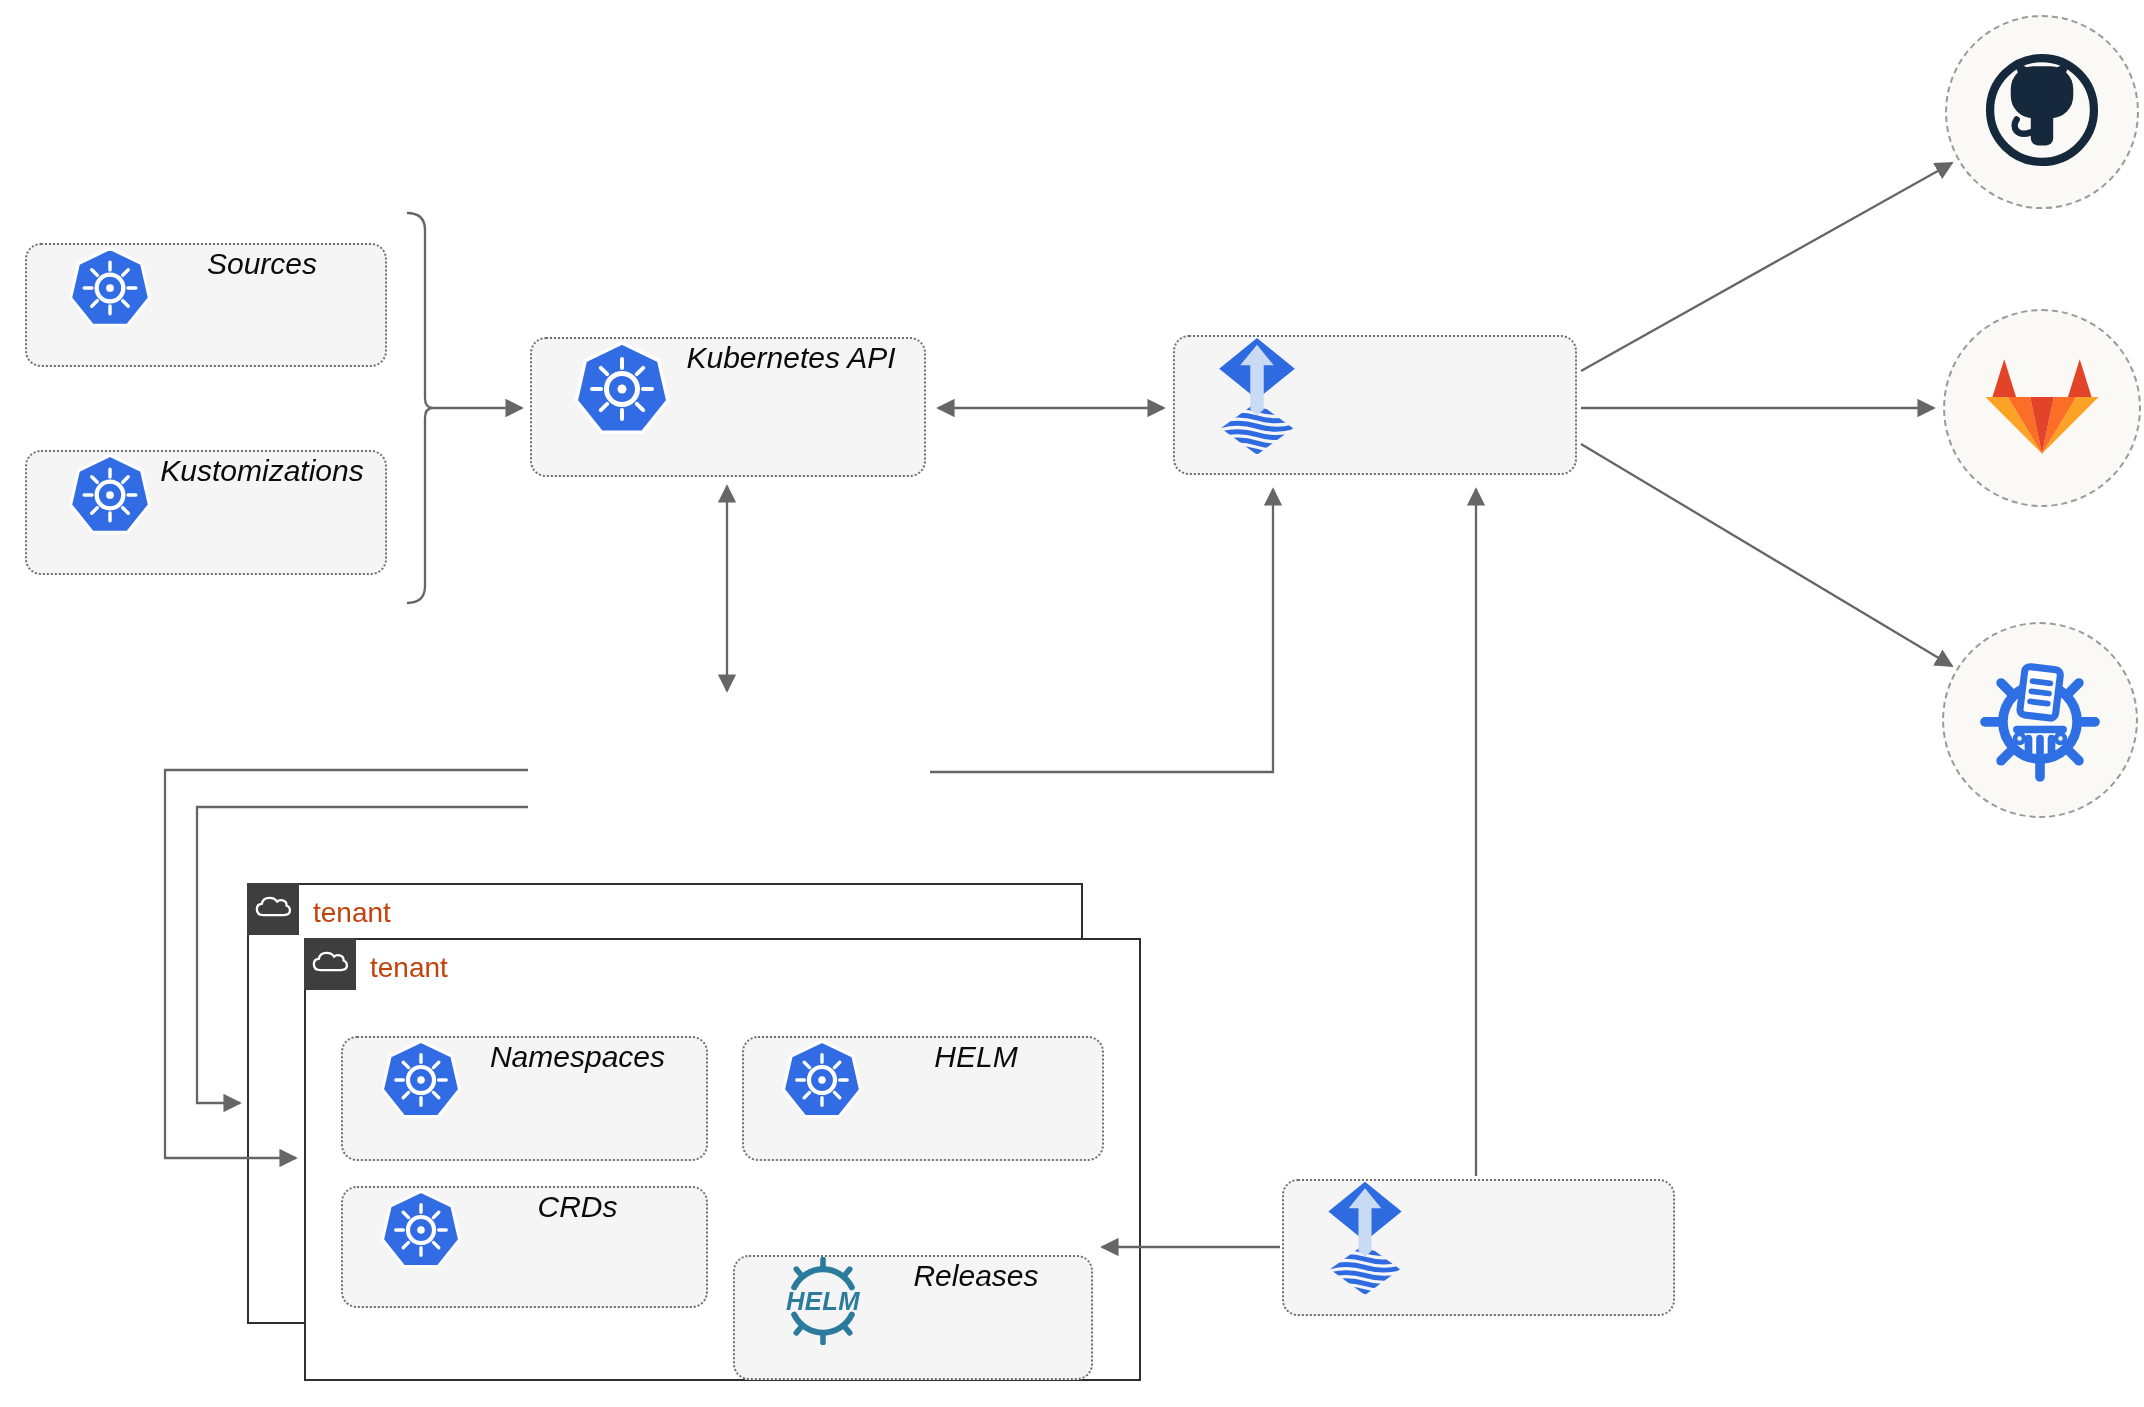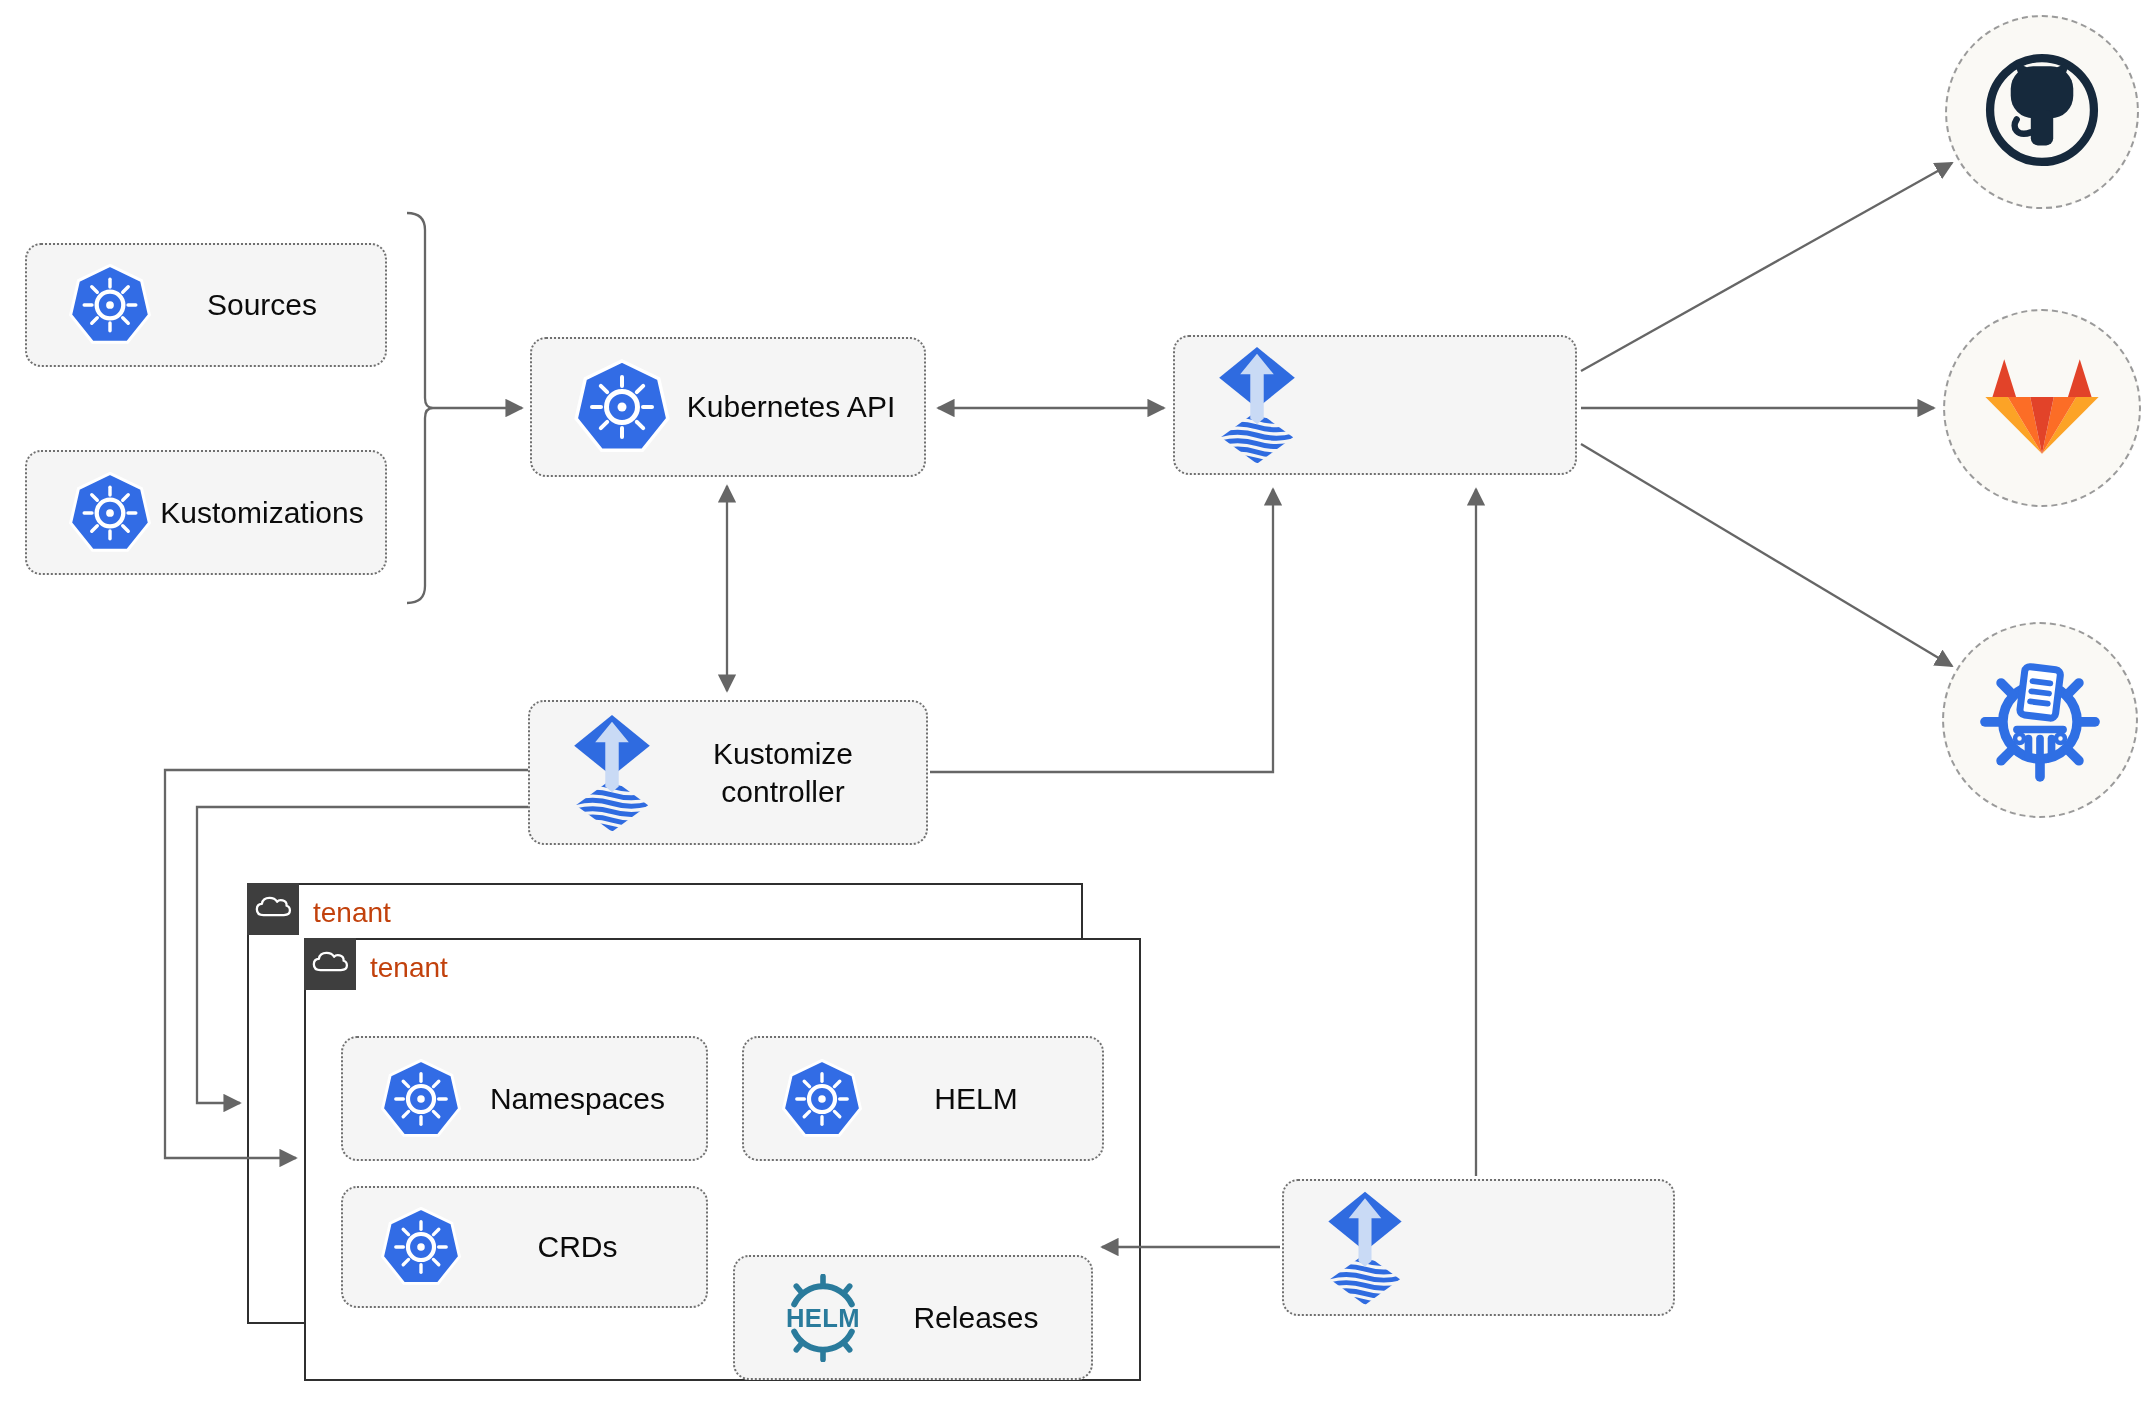--- a/index.html
+++ b/index.html
@@ -4,22 +4,22 @@
 <style>
   html,body{margin:0;padding:0;background:#fff;}
   .canvas{
     position:relative;width:2144px;height:1407px;background:#ffffff;
     font-family:"Liberation Sans","DejaVu Sans",sans-serif;color:#111;overflow:hidden;
   }
   
   .node{
     position:absolute;background:var(--node-background,#f5f5f5);
     border:2px dotted #6f6f6f;border-radius:16px;
-    display:flex;align-items:center;box-sizing:border-box;
-    padding-left:40px;padding-right:14px;z-index:3;
+    display:flex;align-items:flex-start;box-sizing:border-box;
+    padding-left:40px;padding-right:14px;z-index:3;font-style:italic;
   }
   .node .icon{flex:0 0 auto;display:flex;align-items:center;justify-content:center;}
   .node .label{flex:1;display:flex;align-items:center;justify-content:center;
     text-align:center;font-size:30px;line-height:1.25;color:#0b0b0b;}
   .node.wrap2 .label span{display:inline-block;max-width:185px;}
   
   .tenant{
     position:absolute;background:#ffffff;border:2.5px solid #2f2f2f;box-sizing:border-box;
   }
   .tenant .tab{
@@ -203,30 +203,20 @@
   </div>
 
   <div class="node wrap2" style="left:1173px;top:335px;width:404px;height:140px;">
     <span class="icon">
       <svg width="84" height="118" viewBox="0 0 100 140">
           <use href="#sym-flux"></use>
         </svg>
     </span>
   </div>
 
-  <div class="node wrap2" style="left:528px;top:700px;width:400px;height:145px;">
-    <span class="icon">
-      <svg width="84" height="118" viewBox="0 0 100 140">
-          <use href="#sym-flux"></use>
-        </svg>
-    </span>
-    <div class="label">
-        <span>Kustomize controller</span>
-      </div>
-  </div>
 
   <div class="node wrap2" style="left:1282px;top:1179px;width:393px;height:137px;">
     <span class="icon">
       <svg width="82" height="114" viewBox="0 0 100 140">
           <use href="#sym-flux"></use>
         </svg>
     </span>
   </div>
 
   <div class="node" style="left:341px;top:1036px;width:367px;height:125px;padding-left:36px;">

